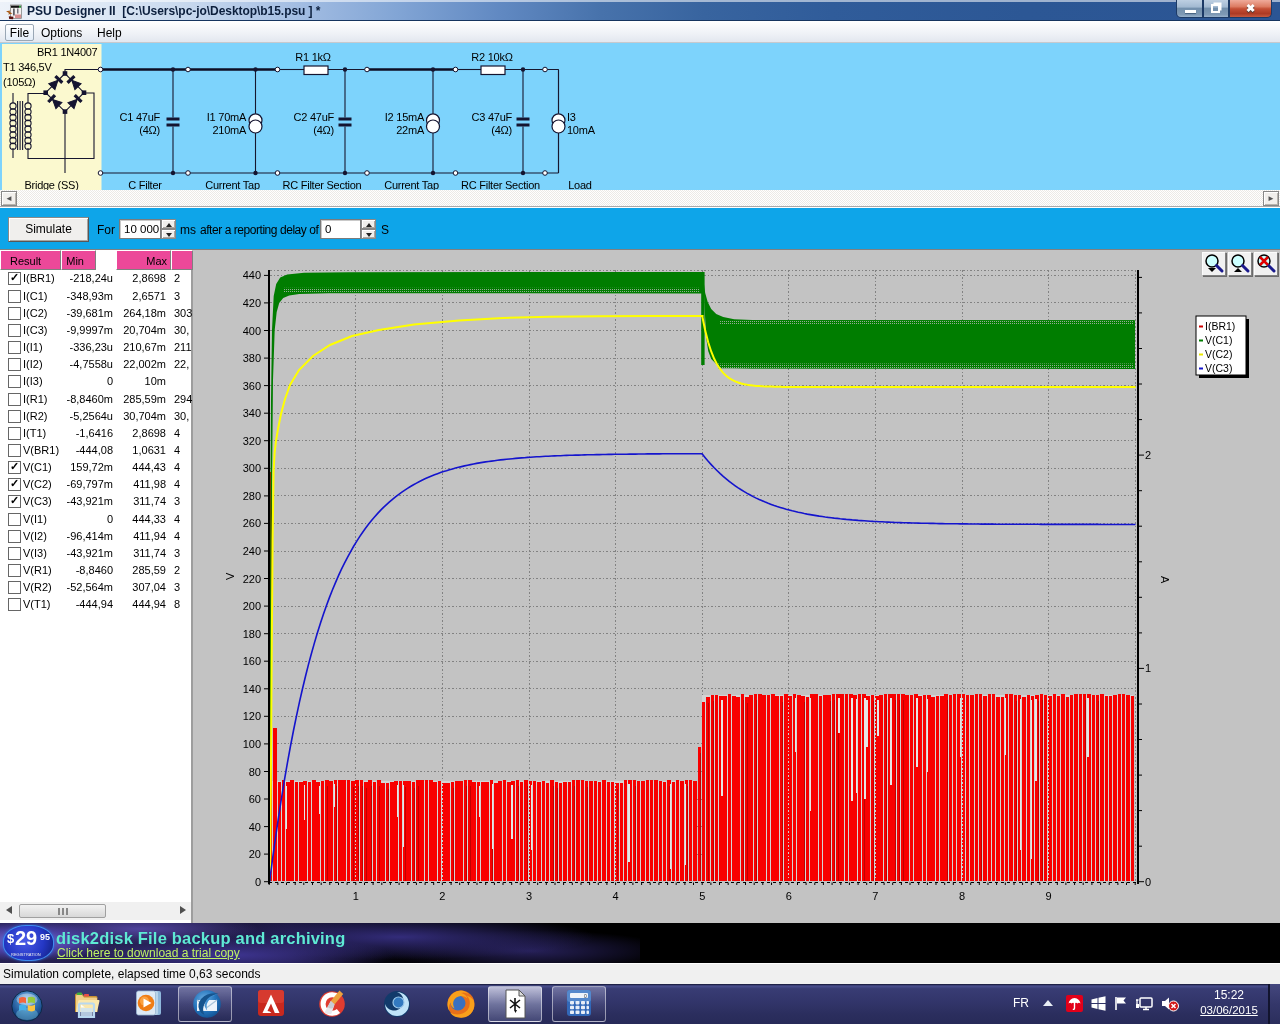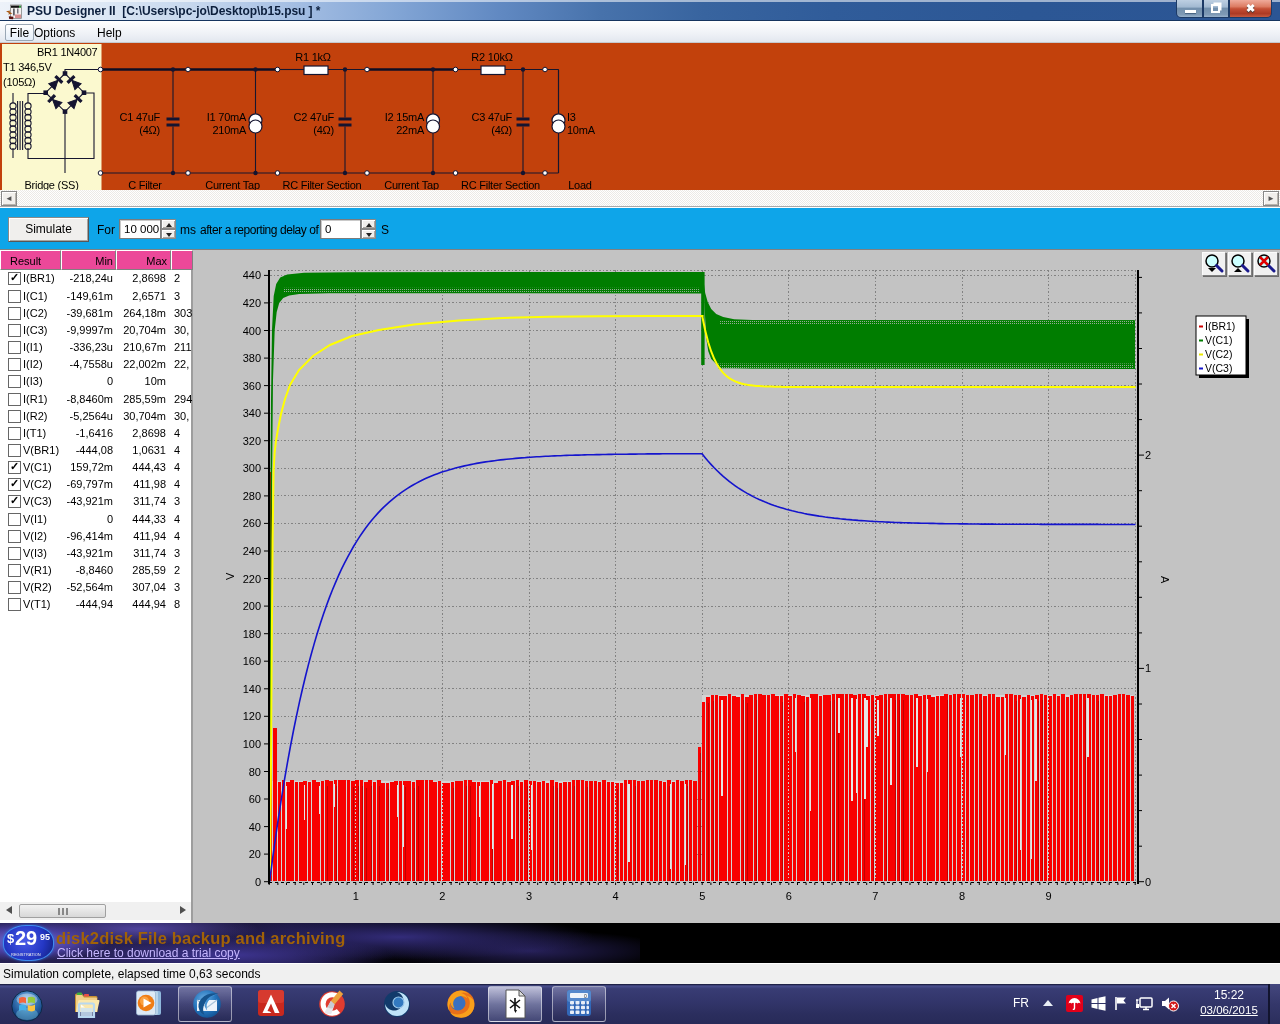--- a/index.html
+++ b/index.html
@@ -22,25 +22,25 @@
 .wbtn span { position:absolute; left:0; top:0; width:100%; height:100%; color:#fff; text-align:center; font-size:11px; font-weight:bold; line-height:17px; text-shadow:0 1px 1px #333; }
 #btn-min span b { position:absolute; left:8px; top:10px; width:11px; height:3px; background:#fff; box-shadow:0 1px 1px #44607f; }
 #btn-max span b { position:absolute; left:7px; top:4px; width:9px; height:9px; border:2px solid #fff; background:transparent; box-shadow:2px -2px 0 -0.5px #fff; }
 
 
 #menubar { position:absolute; left:0; top:22px; width:1280px; height:21px;
   background:linear-gradient(#fefefe,#eef1f6 60%,#e2e7ef); border-bottom:1px solid #c6c9ce; }
 .menu-item { position:absolute; top:2px; font-size:12px; color:#000; }
 #mi-file { left:5px; width:29px; height:17px; text-align:center; line-height:16px;
   border:1px solid #9aa7b5; border-radius:2px; background:linear-gradient(#fff,#e4edf8); }
-#mi-opt { left:34px; top:4px; }
+#mi-opt { left:41px; top:4px; }
 #mi-help { left:97px; top:4px; }
 
 
-#circuit { position:absolute; left:0; top:43px; width:1280px; height:147px; background:#c2410c; }
+#circuit { position:absolute; left:0; top:43px; width:1280px; height:147px; background:#7dd3fc; }
 
 
 #hscroll { position:absolute; left:0; top:190px; width:1280px; height:17px;
   background:repeating-conic-gradient(#ffffff 0% 25%, #eceae6 0% 50%) 0 0/2px 2px; border-bottom:1px solid #a9a9a9; }
 .sbtn { position:absolute; top:1px; width:16px; height:15px; background:#f1efec;
   border:1px solid #888; box-shadow:inset 1px 1px 0 #fff, inset -1px -1px 0 #b8b4ae; font-size:8px; color:#555;
   text-align:center; line-height:14px; }
 #sb-l { left:1px; } #sb-r { left:1263px; }
 
 
@@ -58,21 +58,21 @@
 .ud:after { content:""; position:absolute; left:4px; border-left:3.5px solid transparent; border-right:3.5px solid transparent; }
 .ud.up:after { top:3px; border-bottom:4px solid #222; }
 .ud.dn:after { top:3px; border-top:4px solid #222; }
 
 
 #main { position:absolute; left:0; top:249px; width:1280px; height:675px; background:#c3c3c3; border-top:1px solid #808080; }
 #lpanel { position:absolute; left:0; top:0; width:193px; height:675px; background:#fff; border-right:2px solid #9d9d9d; }
 .hcell { position:absolute; top:0px; height:20px; background:#ec4899; border:1px solid #fff;
   border-right-color:#808080; border-bottom-color:#808080; font-size:11px; padding-top:4px; }
 #hc1 { left:0px; width:61px; padding-left:9px; }
-#hc2 { left:61px; width:55px; text-align:right; padding-right:2px; }
+#hc2 { left:61px; width:35px; text-align:right; padding-right:11px; }
 #hc3 { left:116px; width:55px; text-align:right; padding-right:3px; }
 #hc4 { left:171px; width:22px; }
 .trow { position:absolute; left:0; width:193px; height:17px; font-size:11px; }
 .cb { position:absolute; left:8px; top:2px; width:13px; height:13px; background:#fff; border:1px solid #666; }
 .mk { position:absolute; left:1px; top:-2px; font-size:11px; font-weight:bold; color:#000; }
 .nm { position:absolute; left:23px; top:2px; }
 .c2 { position:absolute; left:50px; width:63px; top:2px; text-align:right; }
 .c3 { position:absolute; left:106px; width:60px; top:2px; text-align:right; }
 .c4 { position:absolute; left:174px; top:2px; }
 #tscroll { position:absolute; left:0; top:652px; width:191px; height:18px; background:#f0f0f0; }
@@ -97,22 +97,22 @@
   radial-gradient(ellipse 260px 30px at 400px 14px,#332c7a 0%,transparent 75%),
   radial-gradient(ellipse 180px 26px at 530px 28px,#262058 0%,transparent 80%),
   linear-gradient(90deg,rgba(70,60,150,0.55) 0%,rgba(58,48,132,0.45) 45%,rgba(24,20,64,0.2) 60%,rgba(0,0,0,0) 70%); }
 #badge { position:absolute; left:3px; top:2px; width:51px; height:36px; border-radius:45%;
   background:radial-gradient(circle at 42% 42%,#4a5ae8,#2437c4 55%,#101c74); border:1.5px solid #3f8df0;
   box-shadow:0 0 3px #2a6adf; }
 #badge .d { position:absolute; left:3px; top:5px; color:#fff; font-size:13px; font-weight:bold; }
 #badge .n { position:absolute; left:11px; top:1px; color:#fff; font-size:20px; font-weight:bold; }
 #badge .c { position:absolute; left:36px; top:6px; color:#fff; font-size:9px; font-weight:bold; }
 #badge .r { position:absolute; left:7px; top:26px; color:#eee; font-size:4px; }
-#ad-head { position:absolute; left:56px; top:6px; font-size:16.5px; font-weight:bold; color:#a16207; letter-spacing:0.2px; }
-#ad-link { position:absolute; left:57px; top:23px; font-size:12px; color:#c4b5fd; text-decoration:underline; }
+#ad-head { position:absolute; left:56px; top:6px; font-size:16.5px; font-weight:bold; color:#5eead4; letter-spacing:0.2px; }
+#ad-link { position:absolute; left:57px; top:23px; font-size:12px; color:#bef264; text-decoration:underline; }
 
 
 #status { position:absolute; left:0; top:963px; width:1280px; height:21px; background:#f0f0f0; border-top:1px solid #fff; }
 #status span { position:absolute; left:3px; top:3px; font-size:12px; color:#000; }
 
 
 #taskbar { position:absolute; left:0; top:984px; width:1280px; height:40px;
   background:linear-gradient(#101230 0%,#4a4f8e 5%,#383c74 12%,#32356a 45%,#2b2e5e 75%,#272a58 100%); }
 .tbtn { position:absolute; top:2px; width:54px; height:36px; border:1px solid rgba(255,255,255,0.5); border-radius:3px;
   background:linear-gradient(rgba(200,200,230,0.4),rgba(140,140,180,0.2) 50%,rgba(40,40,80,0.25)); }
@@ -618,21 +618,21 @@
             <span class="mk">✓</span>
           </span>
           <span class="nm">I(BR1)</span>
           <span class="c2">-218,24u</span>
           <span class="c3">2,8698</span>
           <span class="c4">2</span>
         </div>
 <div class="trow" style="top:38px">
           <span class="cb"></span>
           <span class="nm">I(C1)</span>
-          <span class="c2">-149,61m</span>
+          <span class="c2">-348,93m</span>
           <span class="c3">2,6571</span>
           <span class="c4">3</span>
         </div>
 <div class="trow" style="top:55px">
           <span class="cb"></span>
           <span class="nm">I(C2)</span>
           <span class="c2">-39,681m</span>
           <span class="c3">264,18m</span>
           <span class="c4">303</span>
         </div>

